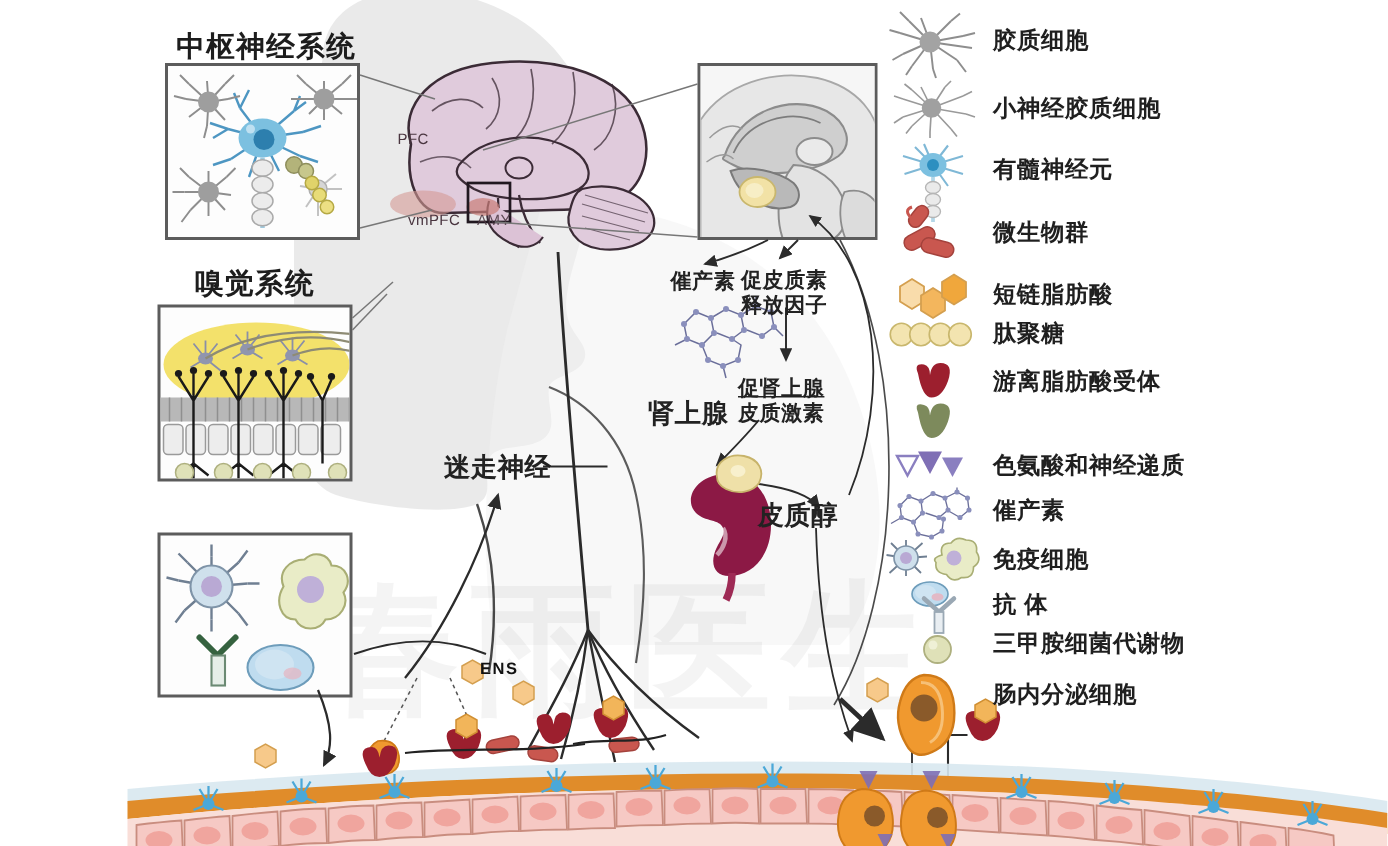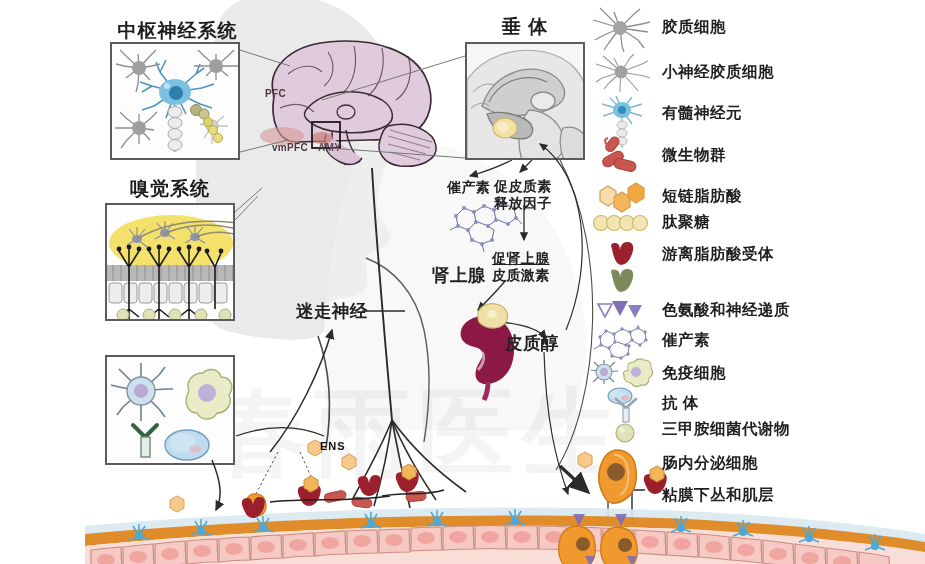--- a/index.html
+++ b/index.html
@@ -21,21 +21,21 @@
   .legend-label{
     font-size:15.5px;font-weight:700;color:#1f1f1f;white-space:nowrap;
     letter-spacing:0.5px;
   }
   .diag-label{
     font-size:14px;font-weight:700;color:#222;white-space:nowrap;
     letter-spacing:0.4px;line-height:1.12;
   }
   .diag-label.big{font-size:17.5px;font-weight:700;}
   .brain-tag{
-    font-size:10px;font-weight:700;color:#4a3640;letter-spacing:0.3px;
+    font-size:10px;font-weight:400;color:#4a3640;letter-spacing:0.3px;
     white-space:nowrap;
     text-align:center;
   }
   .ens-tag{font-size:11px;font-weight:700;color:#111;letter-spacing:1px;padding-left:43px;}
 
   
   .inset{
     border:2px solid #5c5c5c;background:#fdfdfd;box-sizing:border-box;
     overflow:hidden;
   }
@@ -261,21 +261,20 @@
         <path d="M50 68 L 38 80"></path>
       </g>
       <rect x="34" y="80" width="9" height="20" fill="#e6eee8" stroke="#6b8a73" stroke-width="1.4"></rect>
 
       <ellipse cx="80" cy="88" rx="22" ry="15" fill="#bfdcef" stroke="#6e9dbb" stroke-width="1.4"></ellipse>
       <ellipse cx="76" cy="86" rx="13" ry="10" fill="#cfe4f2"></ellipse>
       <ellipse cx="88" cy="92" rx="6" ry="4" fill="#e2b9c6" opacity=".8"></ellipse>
     </svg>
   </div>
 
-  <div class="abs panel-title" style="left:465px;top:14px;width:120px;">垂 体</div>
   <div class="abs inset" style="left:465px;top:42px;width:120px;height:118px;">
     <svg width="120" height="118" viewBox="0 0 120 118">
       <rect x="0" y="0" width="120" height="118" fill="#f6f6f6"></rect>
 
       <path d="M0 36 C 16 12 48 2 78 8 C 104 14 120 32 120 56 L 120 118 L 0 118 Z" fill="#e7e7e7" stroke="#a8a8a8" stroke-width="1.2"></path>
 
       <path d="M16 60 C 26 30 60 18 84 30 C 98 38 102 52 92 60
                C 72 74 36 74 22 66 C 14 62 14 62 16 60 Z" fill="#cfcfcf" stroke="#8c8c8c" stroke-width="1.4"></path>
       <path d="M22 58 C 32 36 60 28 80 38" fill="none" stroke="#7d7d7d" stroke-width="1.2"></path>
 
@@ -718,17 +717,16 @@
     </svg>
     <div class="abs legend-label" style="left:662px;top:419px;">三甲胺细菌代谢物</div>
 
     <svg class="abs" style="left:596px;top:448px;" width="44" height="56" viewBox="0 0 44 56">
       <path d="M20 2 q 18 0 20 20 q 2 22 -12 30 q -14 8 -20 -4 q -8 -14 -4 -28 q 4 -16 16 -18 z" fill="#f0992f" stroke="#cf7a18" stroke-width="1.6"></path>
       <path d="M18 7 q 12 0 14 16 q 2 18 -8 24" fill="none" stroke="#f8c98a" stroke-width="2" opacity=".8"></path>
       <ellipse cx="20" cy="24" rx="9" ry="9" fill="#8a5a2a"></ellipse>
     </svg>
     <div class="abs legend-label" style="left:662px;top:453px;">肠内分泌细胞</div>
 
-    <div class="abs legend-label" style="left:662px;top:485px;">粘膜下丛和肌层</div>
 
   </div>
 
 </div>
 
 </body></html>

